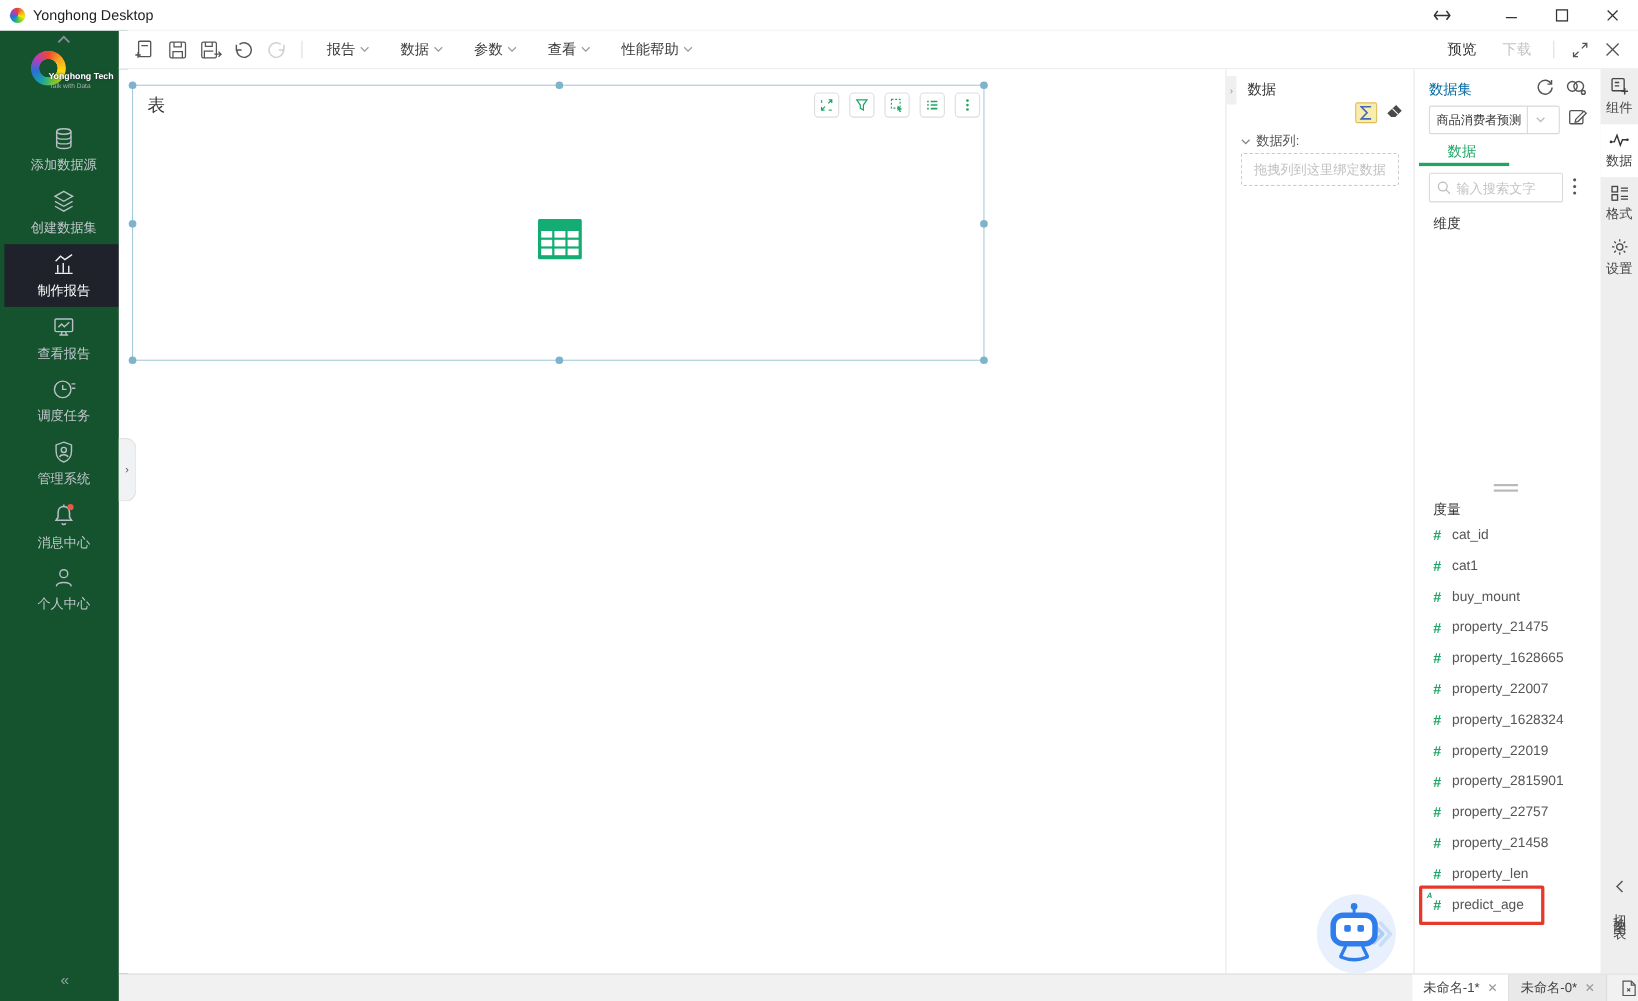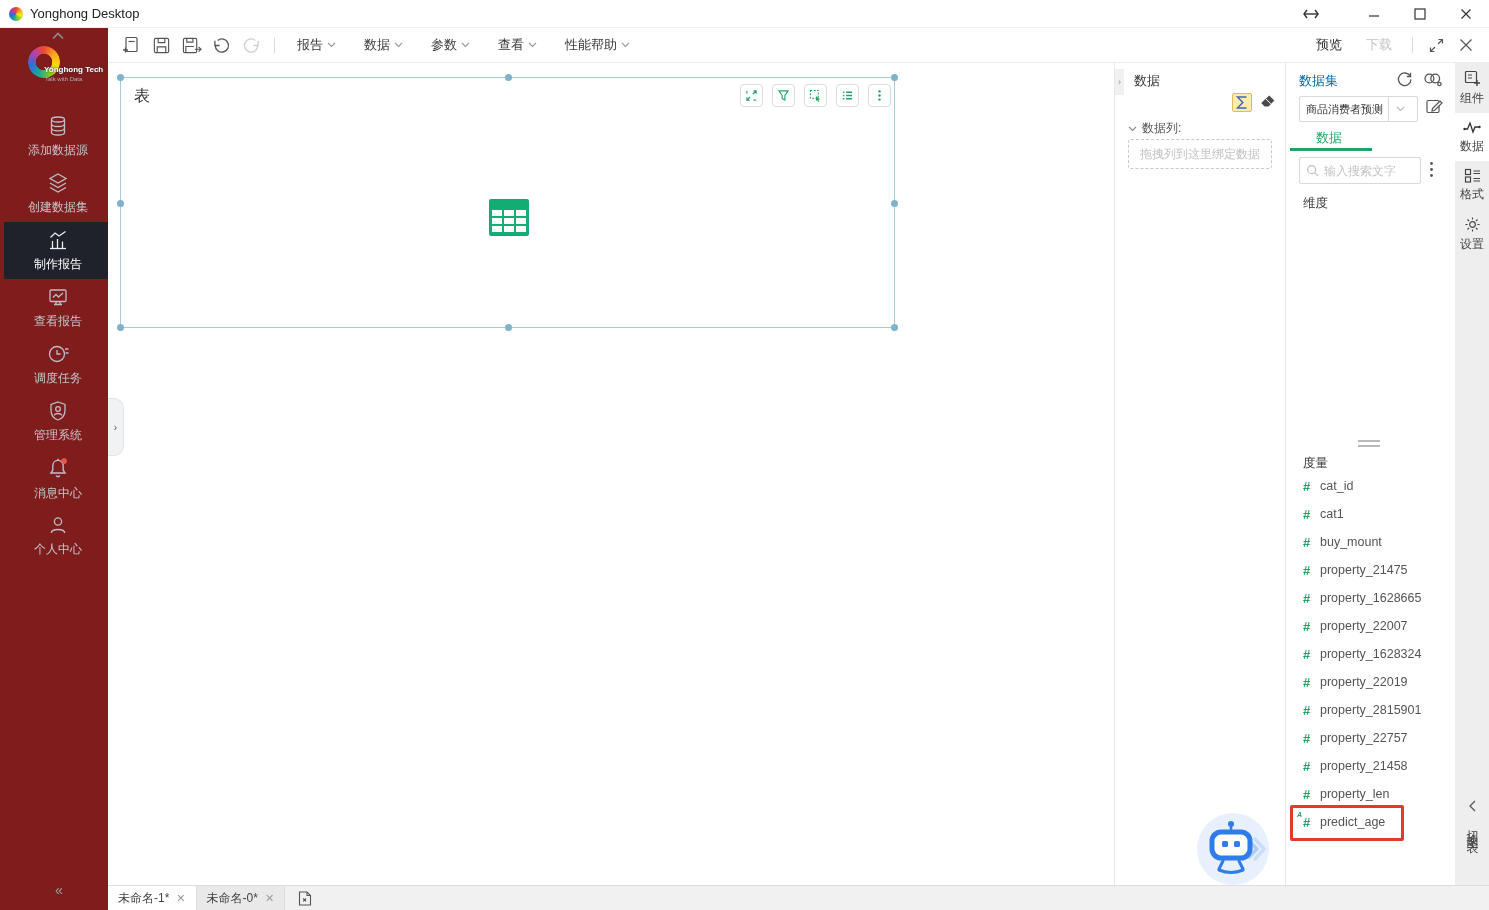--- a/index.html
+++ b/index.html
@@ -11,21 +11,21 @@
   .titlebar { position:absolute; left:0; top:0; width:1489px; height:28px; background:#fff;
     display:flex; align-items:center; border-bottom:1px solid #f0f0f0; }
   .logo-dot { width:14px; height:14px; border-radius:50%; margin-left:9px;
     background:conic-gradient(#e8432d,#f5a623,#f8e71c,#7ed321,#1aa5a0,#2a6fd6,#b13fb8,#e8432d); }
   .app-title { font-size:13px; color:#222; margin-left:7px; }
   .win-controls { position:absolute; right:0; top:0; height:28px; display:flex; align-items:center; }
   .win-btn { width:46px; height:28px; display:flex; align-items:center; justify-content:center; cursor:default; }
   .arrow-lr { position:absolute; left:1303px; top:0; height:28px; display:flex; align-items:center; color:#333; font-size:13px; }
 
   
-  .sidebar { position:absolute; left:0; top:28px; width:116px; height:882px; background:#7f1d1d;
+  .sidebar { position:absolute; left:0; top:28px; width:116px; height:882px; background:#14532d;
     display:flex; flex-direction:column; align-items:center; }
   .sb-collapse-top { height:16px; display:flex; align-items:center; justify-content:center; width:100%; color:#8b909a; }
   .sb-logo { width:100%; height:52px; position:relative; margin-bottom:12px; }
   .sb-ring { position:absolute; left:28px; top:2px; width:32px; height:32px; border-radius:50%;
     background:conic-gradient(#f0482f,#f5a623,#ffd80e,#7ec821,#1aa5a0,#2a6fd6,#b13fb8,#f0482f);
     -webkit-mask:radial-gradient(circle, transparent 8px, #000 8.5px); mask:radial-gradient(circle, transparent 8px, #000 8.5px); }
   .sb-logo-name { position:absolute; left:44px; top:21px; font-size:8px; font-weight:bold; color:#fff; white-space:nowrap;
     text-shadow:0 0 2px #2b2e37; }
   .sb-logo-sub { position:absolute; left:45px; top:32px; font-size:6px; color:#aab0b8; white-space:nowrap; }
   .sb-item { width:108px; height:57px; display:flex; flex-direction:column; align-items:center; justify-content:center;
@@ -108,21 +108,21 @@
     font-size:12px; color:#444; cursor:pointer; }
   .rail-item.active { background:#fff; }
   .rail-label { writing-mode:horizontal-tb;text-align:center; }
   .rail-switch { position:absolute; left:0; top:737px; width:34px; display:flex; flex-direction:column; align-items:center;
     color:#444; cursor:pointer; }
   .rail-switch .chv { font-size:11px; color:#555; margin-bottom:6px; }
   .rail-switch .vtext { writing-mode:vertical-lr; text-orientation:upright; font-size:12px; letter-spacing:4px; }
 
   
   .bottombar { position:absolute; left:108px; top:885px; width:1381px; height:25px; background:#f1f1f1; border-top:1px solid #ddd;
-    display:flex; align-items:center; }
+    display:flex; align-items:center;justify-content:flex-end; }
   .btab { height:25px; display:flex; align-items:center; gap:7px; padding:0 10px; font-size:12px; color:#444;
     border-right:1px solid #ddd; cursor:pointer; background:#e9e9e9; }
   .btab.active { background:#fff; }
   .btab .x { color:#999; font-size:11px; }
   .bnew { margin-left:12px; cursor:pointer; display:flex; align-items:center; }
   .bchart { position:absolute; right:0; top:0; width:71px; height:25px; border-left:1px solid #ddd;
     display:flex; align-items:center; justify-content:center; font-size:12px; color:#444;margin-top:33px; }
 
   
   .robot { position:absolute; left:1197px; top:813px; width:72px; height:72px; cursor:pointer; }

